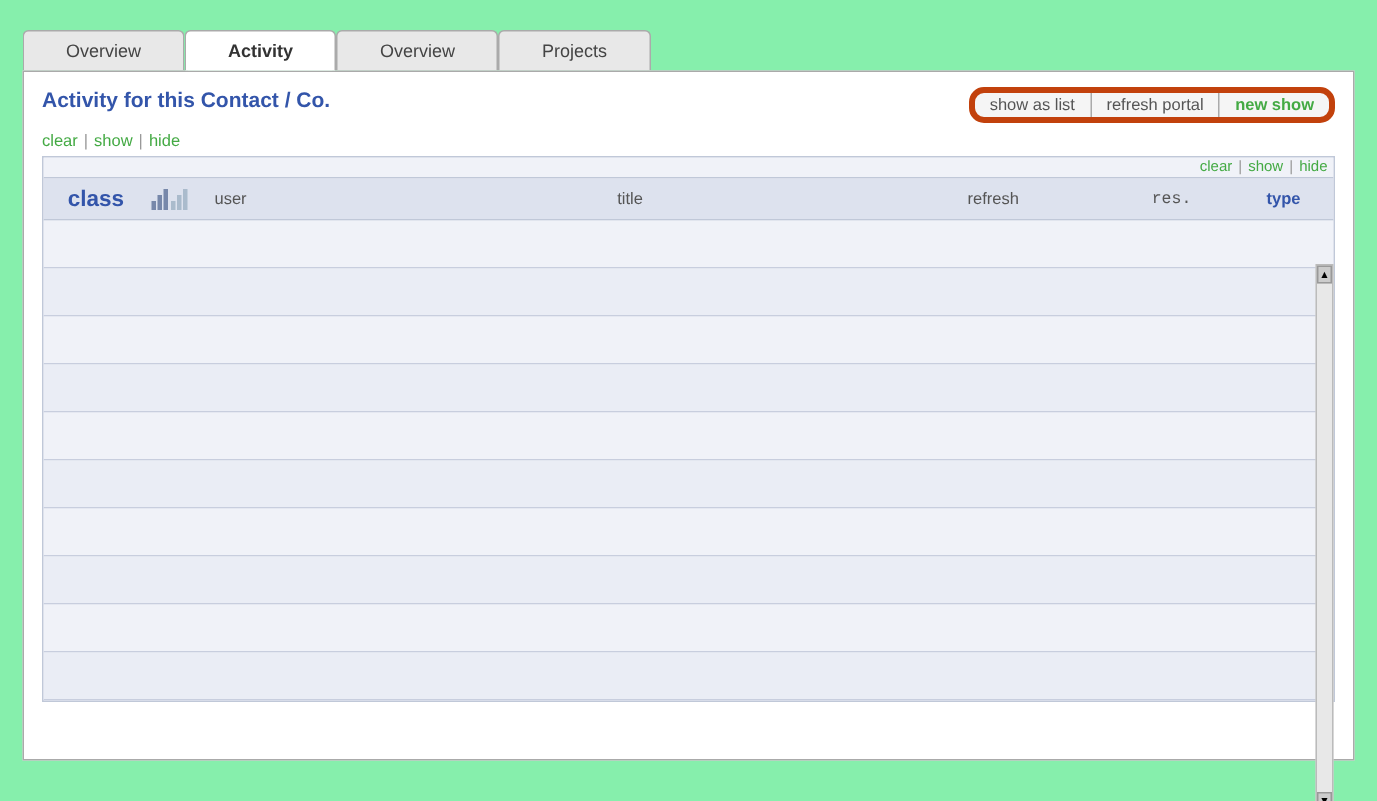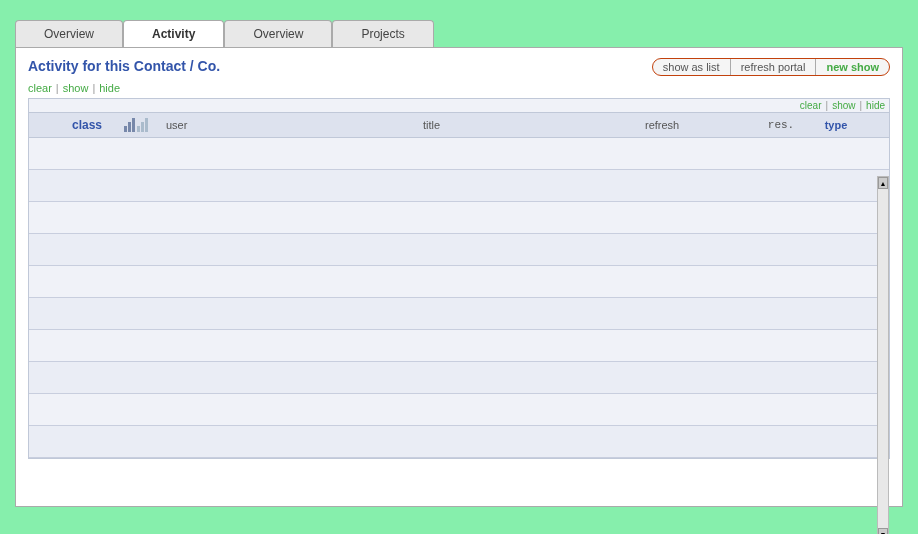--- a/index.html
+++ b/index.html
@@ -52,21 +52,21 @@
       margin-bottom: 6px;
     }
     .panel-title {
       color: #3355aa;
       font-size: 14px;
       font-weight: bold;
     }
     .header-actions {
       display: flex;
       align-items: center;
-      border: 1px solid #c2410c;
+      border: 4px solid #c2410c;
       border-radius: 10px;
       overflow: hidden;
       background: #f5f5f5;
     }
     .header-action-btn {
       padding: 2px 10px;
       font-size: 11px;
       cursor: pointer;
       border-right: 1px solid #aaa;
       color: #555;
@@ -119,25 +119,24 @@
       display: flex;
       gap: 4px;
     }
     .filter-bar span {
       cursor: pointer;
     }
     .col-class {
       width: 70px;
       min-width: 70px;
       padding: 2px 4px;
-      font-size: 12px;
+      font-size: 15px;
       color: #3355aa;
       font-weight: bold;
       text-align: center;
-      margin-left: 23px;
     }
     .col-icons {
       width: 40px;
       min-width: 40px;
       display: flex;
       align-items: center;
       gap: 2px;
       padding: 0 2px;
     }
     .col-user {
@@ -170,21 +169,21 @@
       text-align: center;
       font-family: Liberation Mono, monospace;
     }
     .col-type {
       width: 70px;
       min-width: 70px;
       padding: 2px 4px;
       font-size: 11px;
       color: #3355aa;
       font-weight: bold;
-      text-align: center;
+      text-align: right;
     }
     .col-action {
       width: 18px;
     }
     .table-data-row {
       display: flex;
       align-items: center;
       border-bottom: 1px solid #c8cede;
       background: #f0f2f8;
       min-height: 32px;

